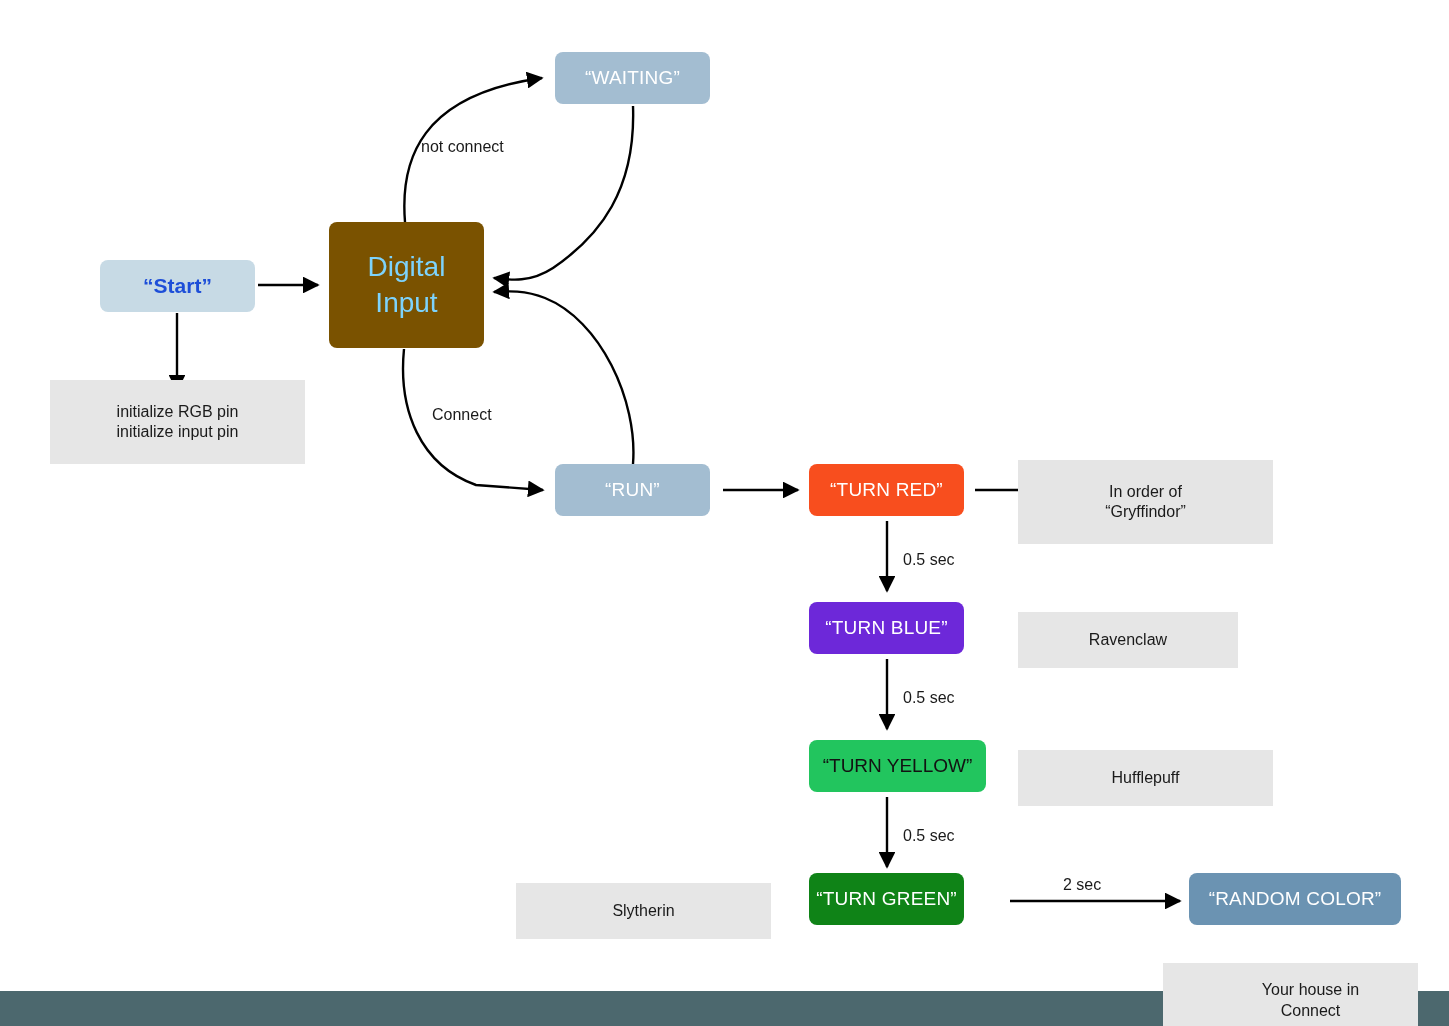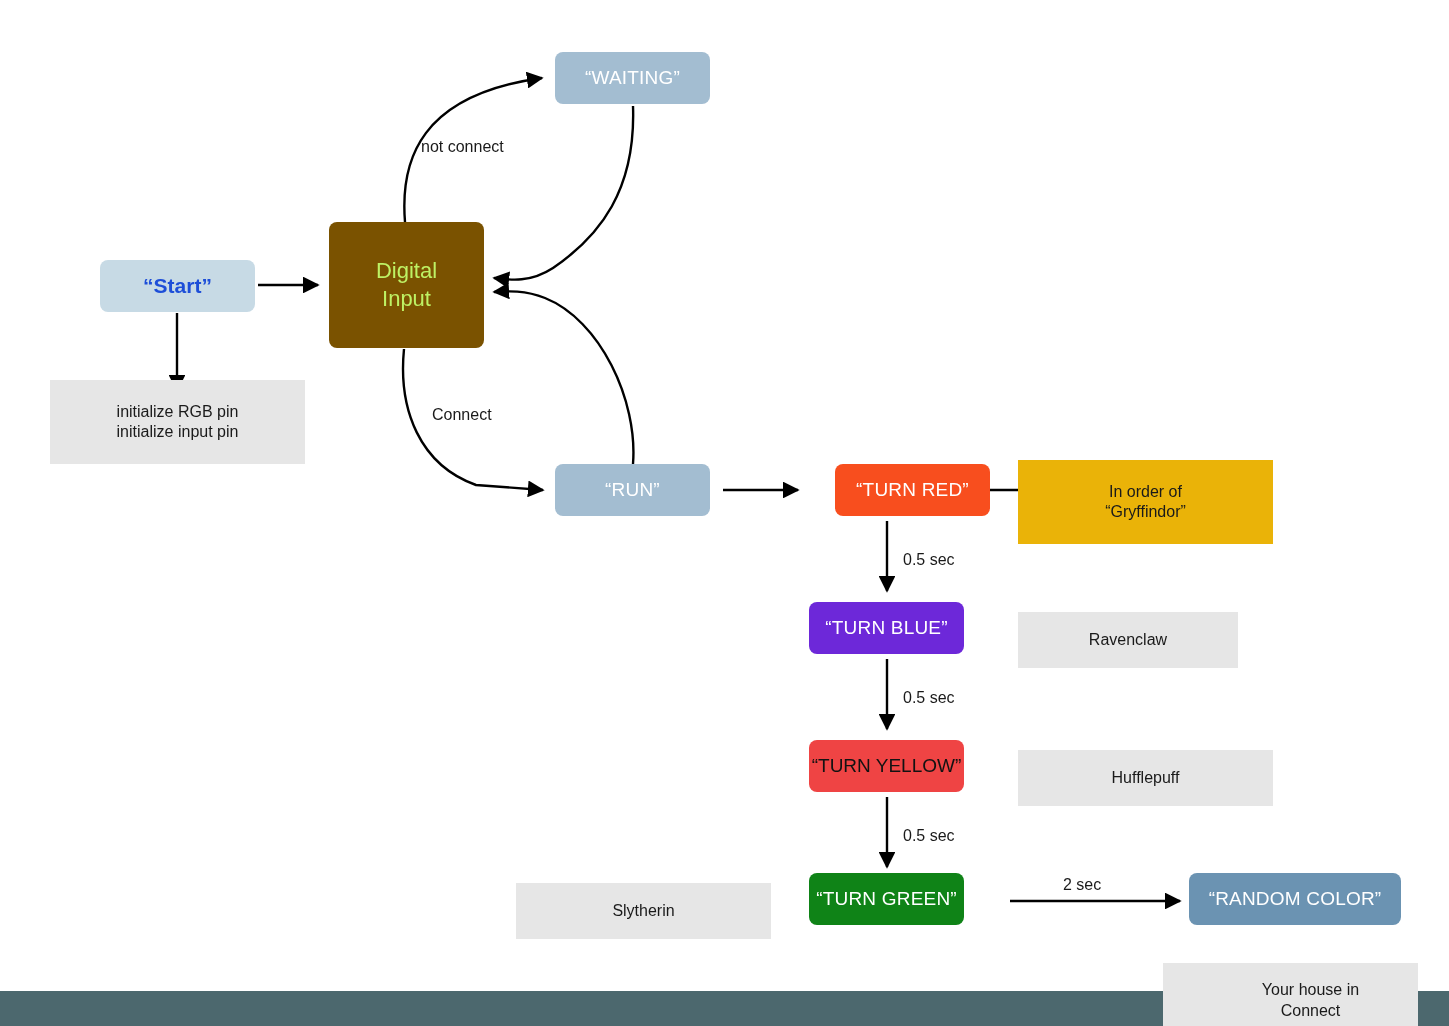--- a/index.html
+++ b/index.html
@@ -28,21 +28,21 @@
     justify-content: center;
     text-align: center;
     box-sizing: border-box;
     line-height: 1.28;
   }
   .rounded { border-radius: 8px; }
   .square  { border-radius: 0; margin-top: 12px; }
 
   .state-label { font-size: 19px; color: #ffffff; letter-spacing: 0.2px; }
   .start-label { font-size: 21px; color: #1d4ed8; font-weight: bold; }
-  .brown-label { font-size: 22px; color: #bef264; }
+  .brown-label { font-size: 28px; color: #7dd3fc; }
   .note-label  { font-size: 16px; color: #1a1a1a; }
   .dark-label  { font-size: 19px; color: #121212; }
 
   .edge-label {
     position: absolute;
     font-size: 16px;
     color: #1a1a1a;
     white-space: nowrap;
   }
 
@@ -114,41 +114,41 @@
   </div>
 
   <div class="node rounded state-label" style="left:555px; top:52px; width:155px; height:52px; background:#a3bdd1;">
     <span>“WAITING”</span>
   </div>
 
   <div class="node rounded state-label" style="left:555px; top:464px; width:155px; height:52px; background:#a3bdd1;">
     <span>“RUN”</span>
   </div>
 
-  <div class="node rounded state-label" style="left:809px; top:464px; width:155px; height:52px; background:#f84e1e;margin-left:26px;">
+  <div class="node rounded state-label" style="left:809px; top:464px; width:155px; height:52px; background:#f84e1e;">
     <span>“TURN RED”</span>
   </div>
 
   <div class="node rounded state-label" style="left:809px; top:602px; width:155px; height:52px; background:#6d28d9;">
     <span>“TURN BLUE”</span>
   </div>
 
-  <div class="node rounded dark-label" style="left:809px; top:740px; width:155px; height:52px; background:#ef4444;">
+  <div class="node rounded dark-label" style="left:809px; top:740px; width:177px; height:52px; background:#22c55e;">
     <span>“TURN YELLOW”</span>
   </div>
 
   <div class="node rounded state-label" style="left:809px; top:873px; width:155px; height:52px; background:#0f8317;">
     <span>“TURN GREEN”</span>
   </div>
 
   <div class="node rounded state-label" style="left:1189px; top:873px; width:212px; height:52px; background:#6b93b2;">
     <span>“RANDOM COLOR”</span>
   </div>
 
-  <div class="node square note-label" style="left:1018px; top:448px; width:255px; height:84px; background:#eab308; flex-direction:column;">
+  <div class="node square note-label" style="left:1018px; top:448px; width:255px; height:84px; background:#e5e5e5; flex-direction:column;">
     <span>In order of</span>
     <span>“Gryffindor”</span>
   </div>
 
   <div class="node square note-label" style="left:1018px; top:600px; width:220px; height:56px; background:#e6e6e6;">
     <span>Ravenclaw</span>
   </div>
 
   <div class="node square note-label" style="left:1018px; top:738px; width:255px; height:56px; background:#e6e6e6;">
     <span>Hufflepuff</span>

